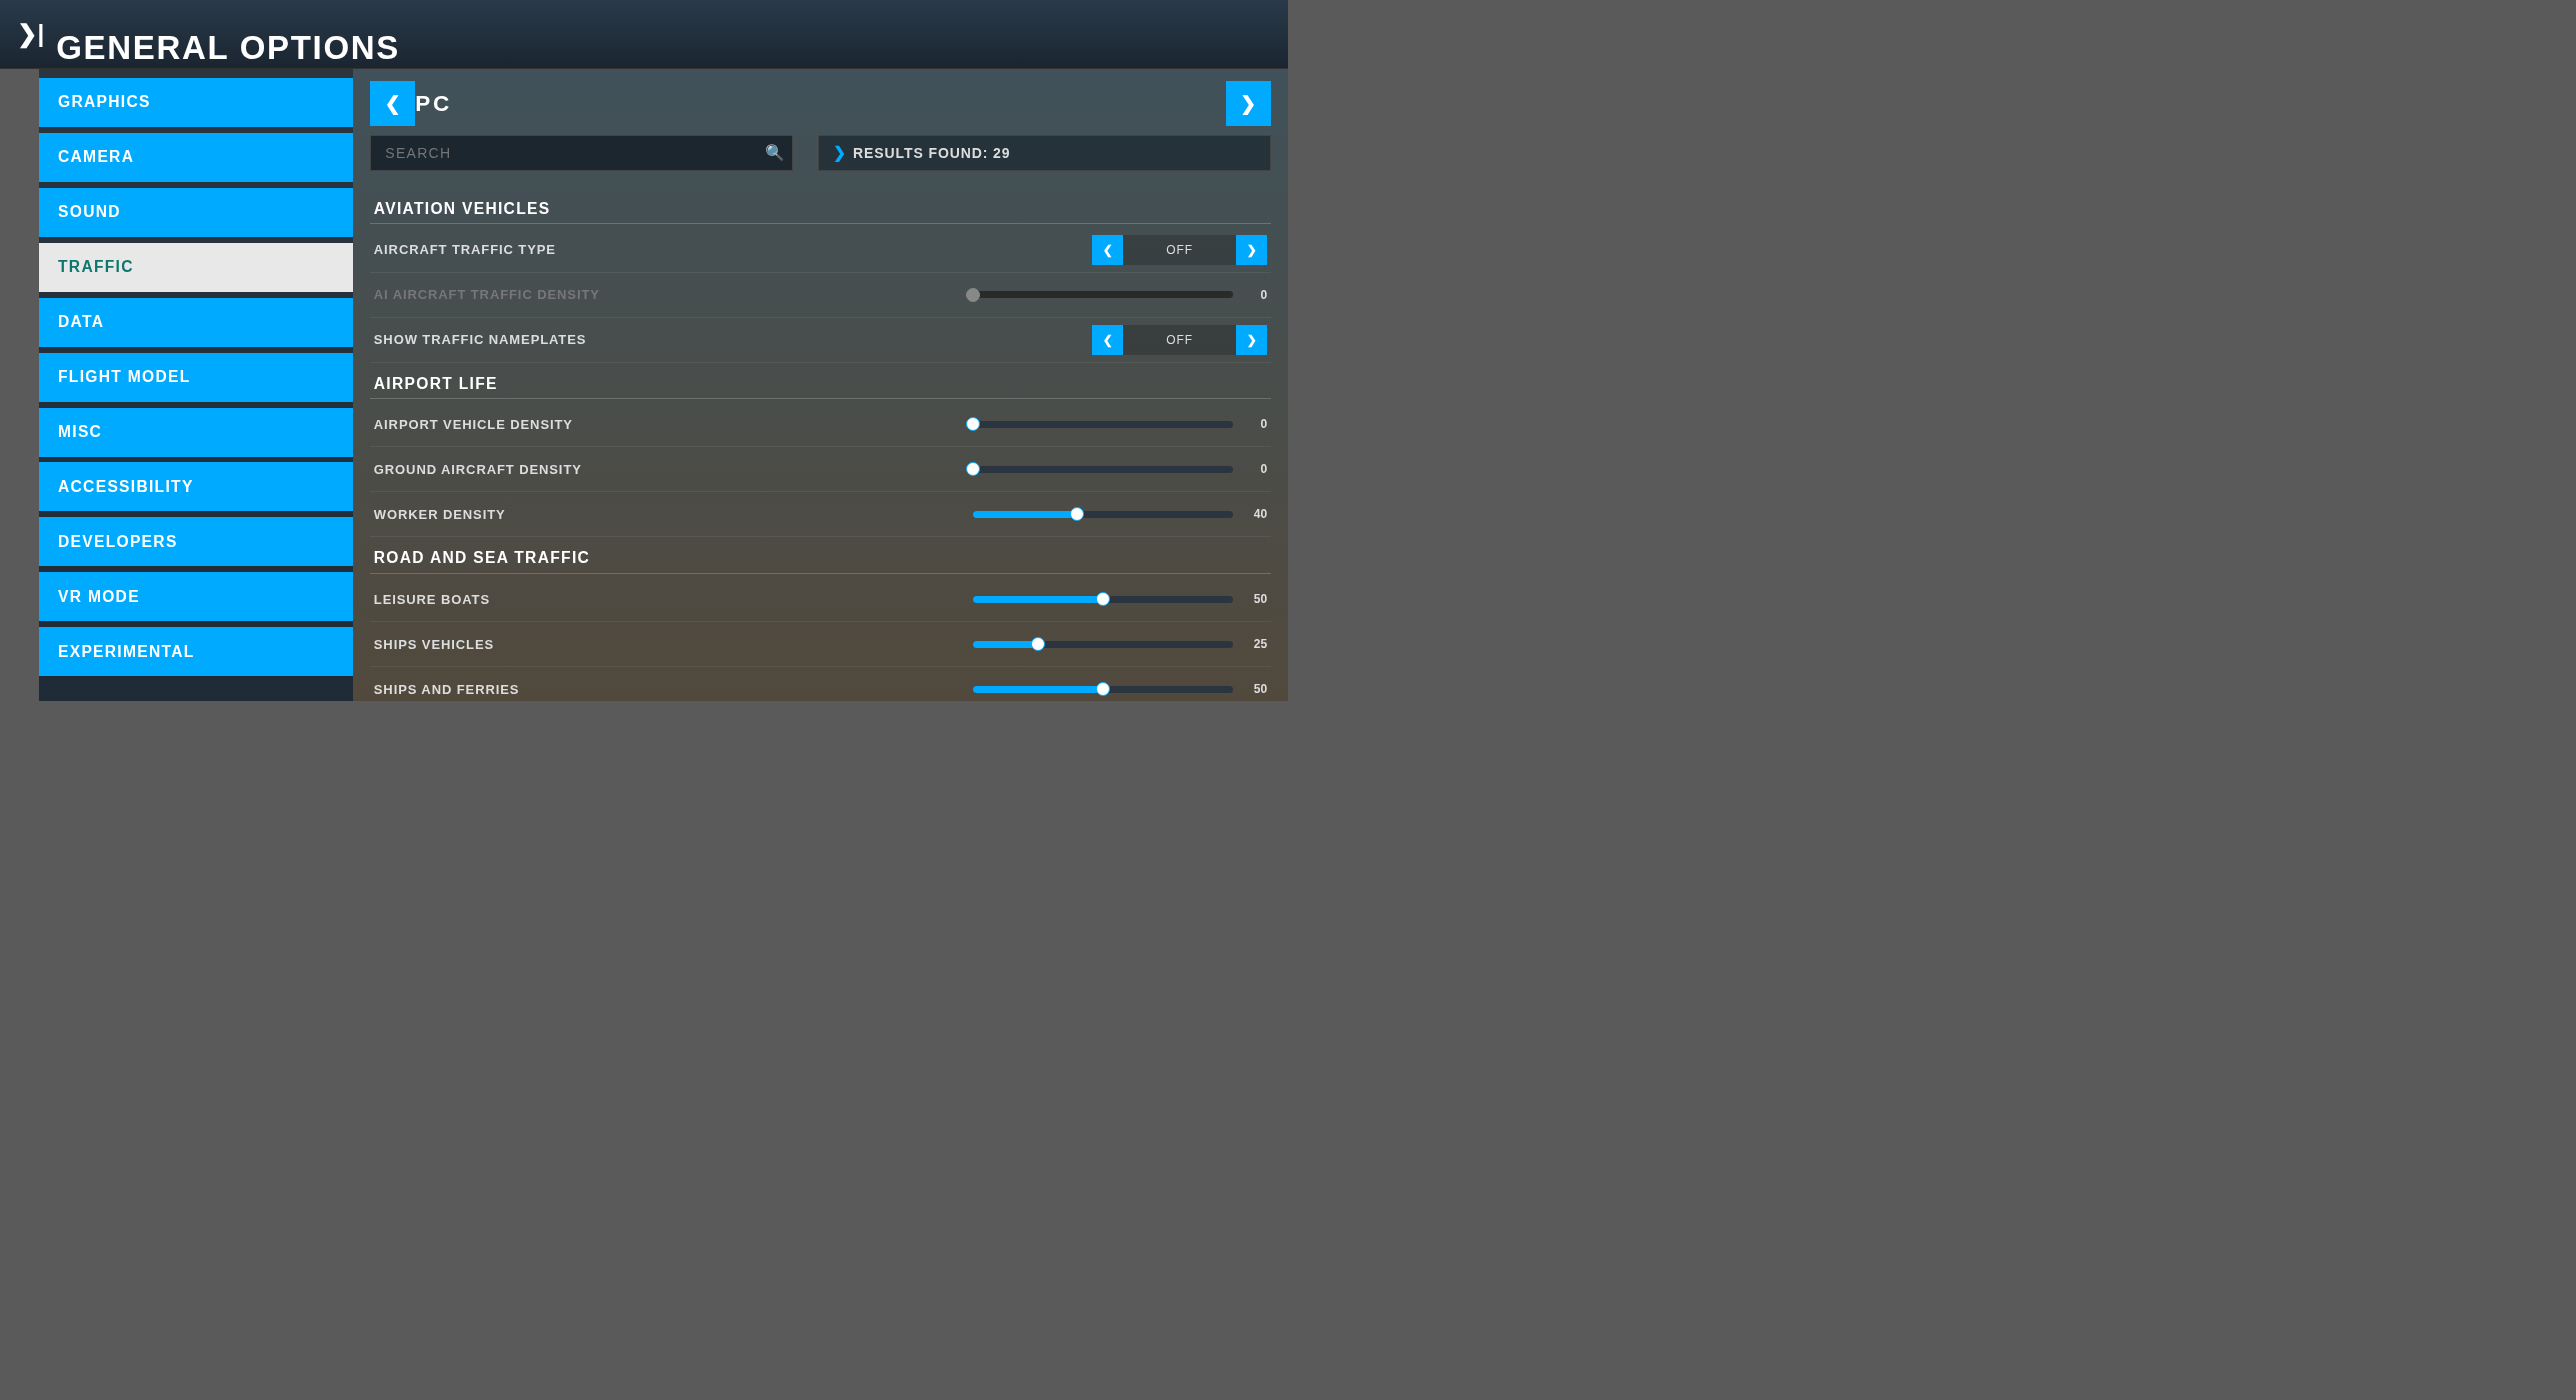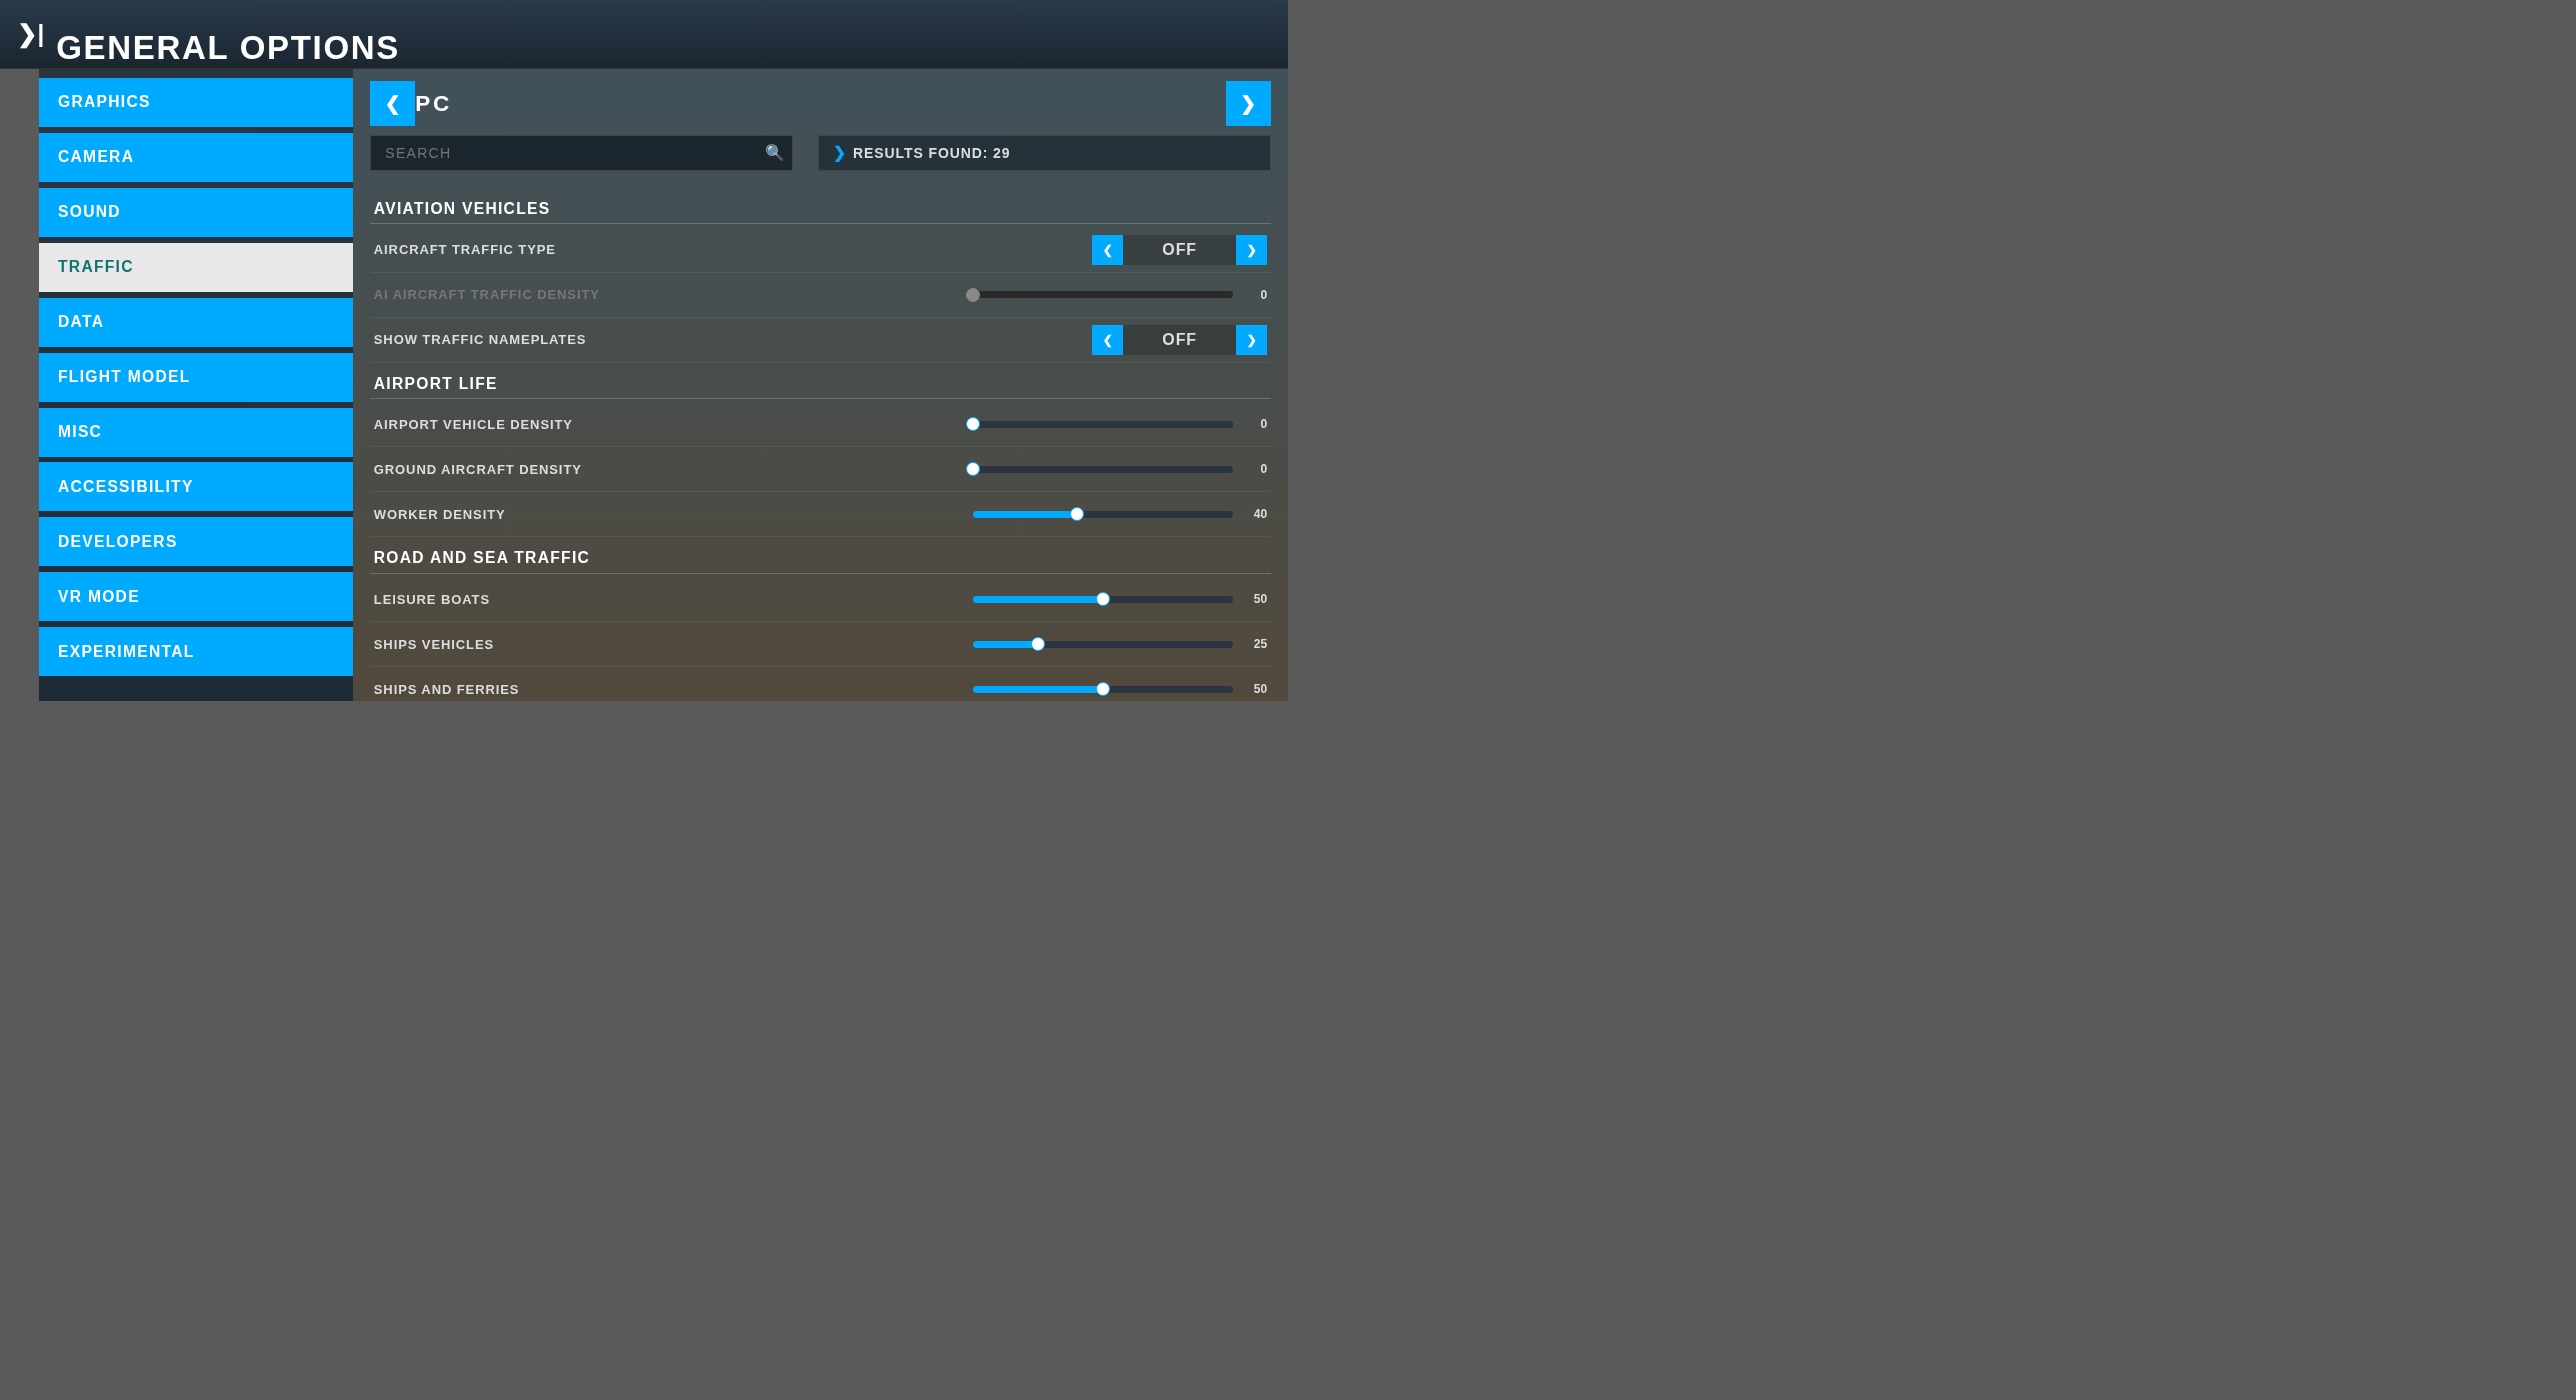--- a/index.html
+++ b/index.html
@@ -232,22 +232,22 @@
       cursor: pointer;
       display: flex;
       align-items: center;
       justify-content: center;
       color: #fff;
       font-size: 12px;
       font-weight: bold;
     }
     .toggle-value {
       color: #ddd;
-      font-size: 16px;
-      font-weight: 700;
+      font-size: 12px;
+      font-weight: 400;
       min-width: 113px;
       text-align: left;
       letter-spacing: 0.9px;
       background: rgba(0,0,0,0.2);
       height: 29.5px;
       display: flex;
       align-items: center;
       justify-content: center;
     }
 

